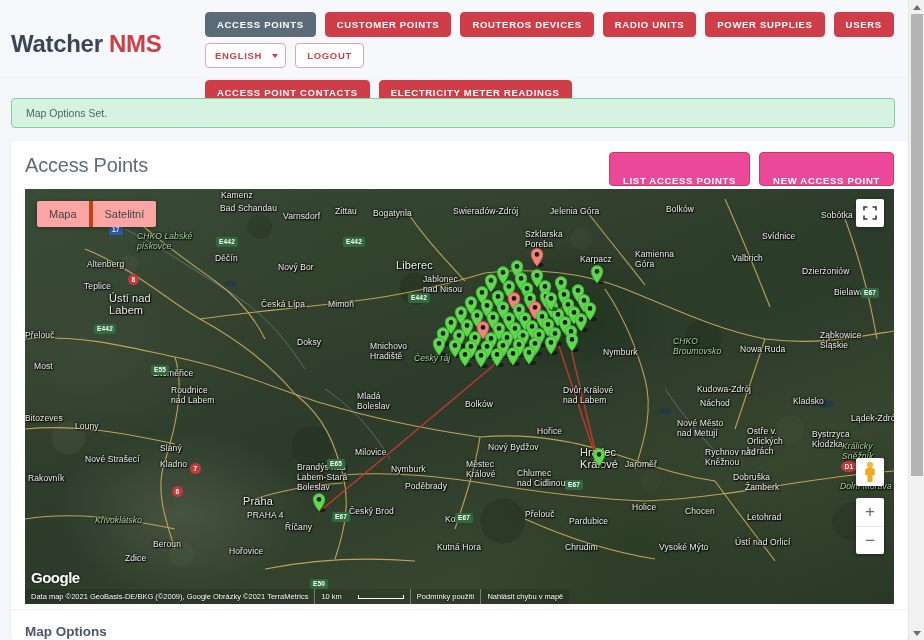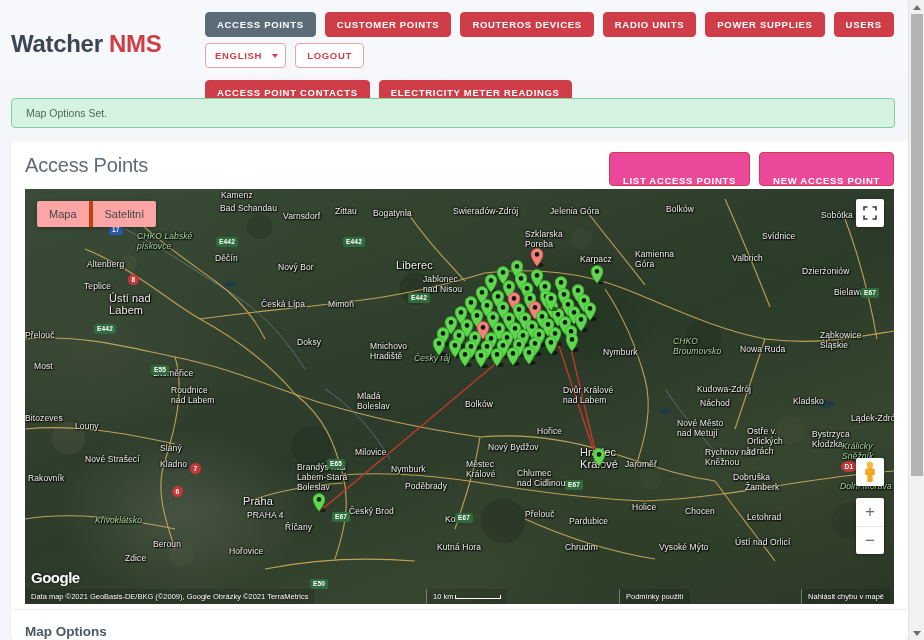--- a/index.html
+++ b/index.html
@@ -285,36 +285,36 @@
     letter-spacing: -0.5px;
     text-shadow: 0 0 3px rgba(0,0,0,0.7);
     font-family: "Liberation Sans", sans-serif;
   }
   .attrib-bar {
     position: absolute;
     left: 0; bottom: 0;
     width: 100%;
     height: 15px;
     display: flex; align-items: center;
-    justify-content: space-between;
+    justify-content: flex-start;
     gap: 0;
     font-size: 7.5px;
     color: #ffffff;
     text-shadow: 0 0 2px rgba(0,0,0,0.9);
     padding-right: 4px;
   }
   .attrib-seg {
     padding: 0 6px;
     white-space: nowrap;
     background: rgba(0,0,0,0.12);
     line-height: 15px;
   }
   .attrib-seg + .attrib-seg { border-left: 1px solid rgba(255,255,255,0.35); }
   .scalebar {
-    display: inline-flex; align-items: center; gap: 2px;
+    display: inline-flex; align-items: center; gap: 16px;
   }
   .scalebar .bar {
     display: inline-block;
     width: 46px; height: 4px;
     border: 1px solid #ffffff;
     border-top: none;
   }
 
   
   .map-options {

